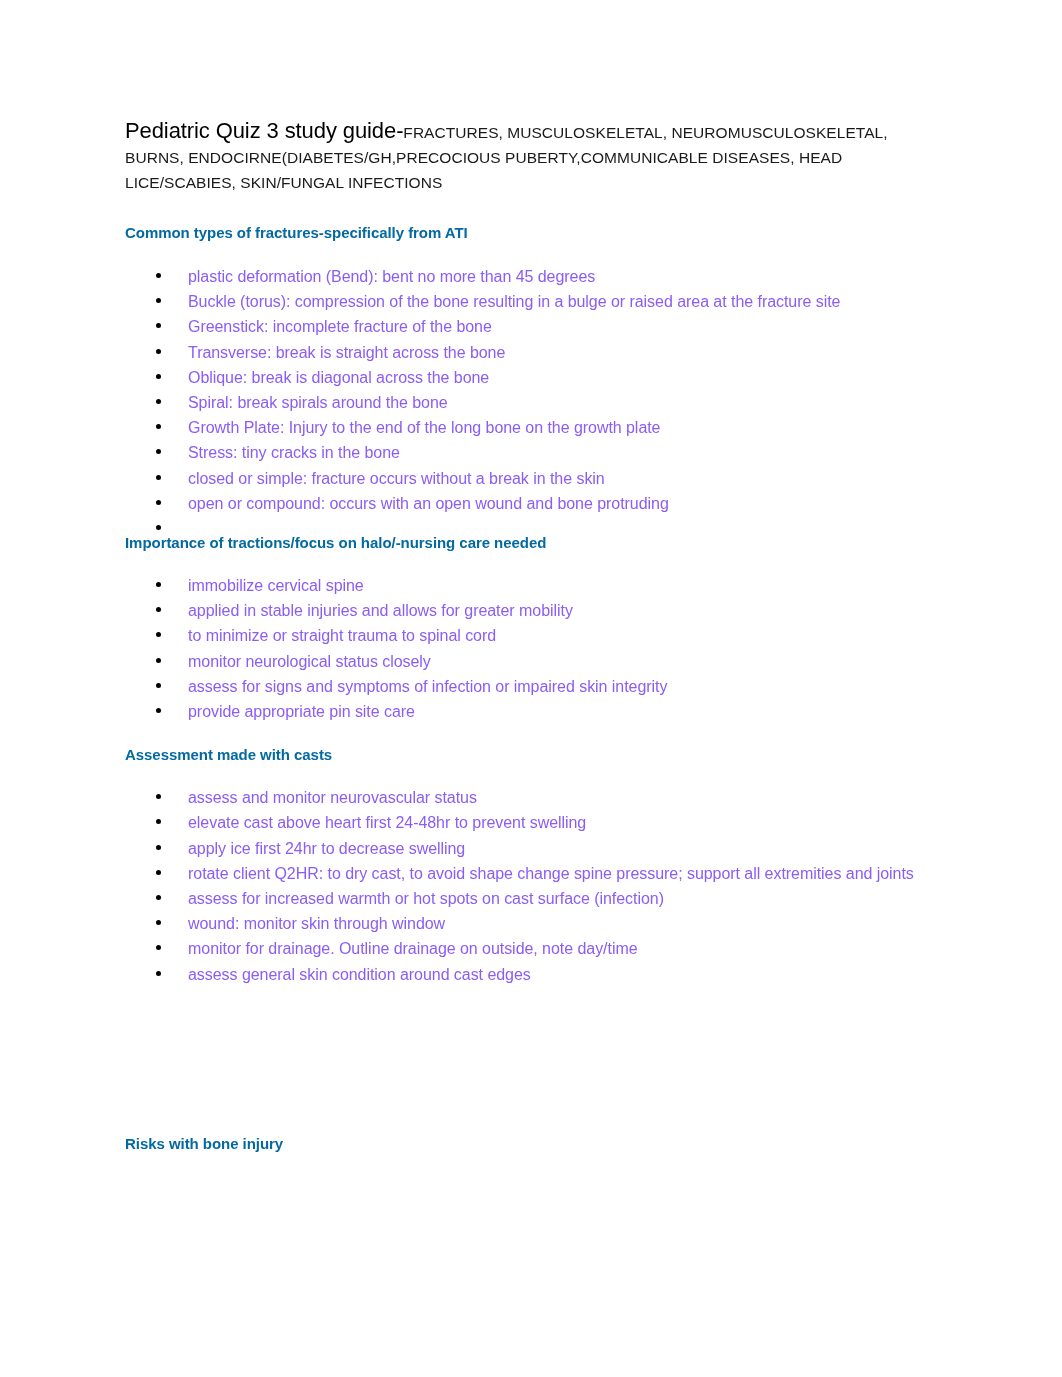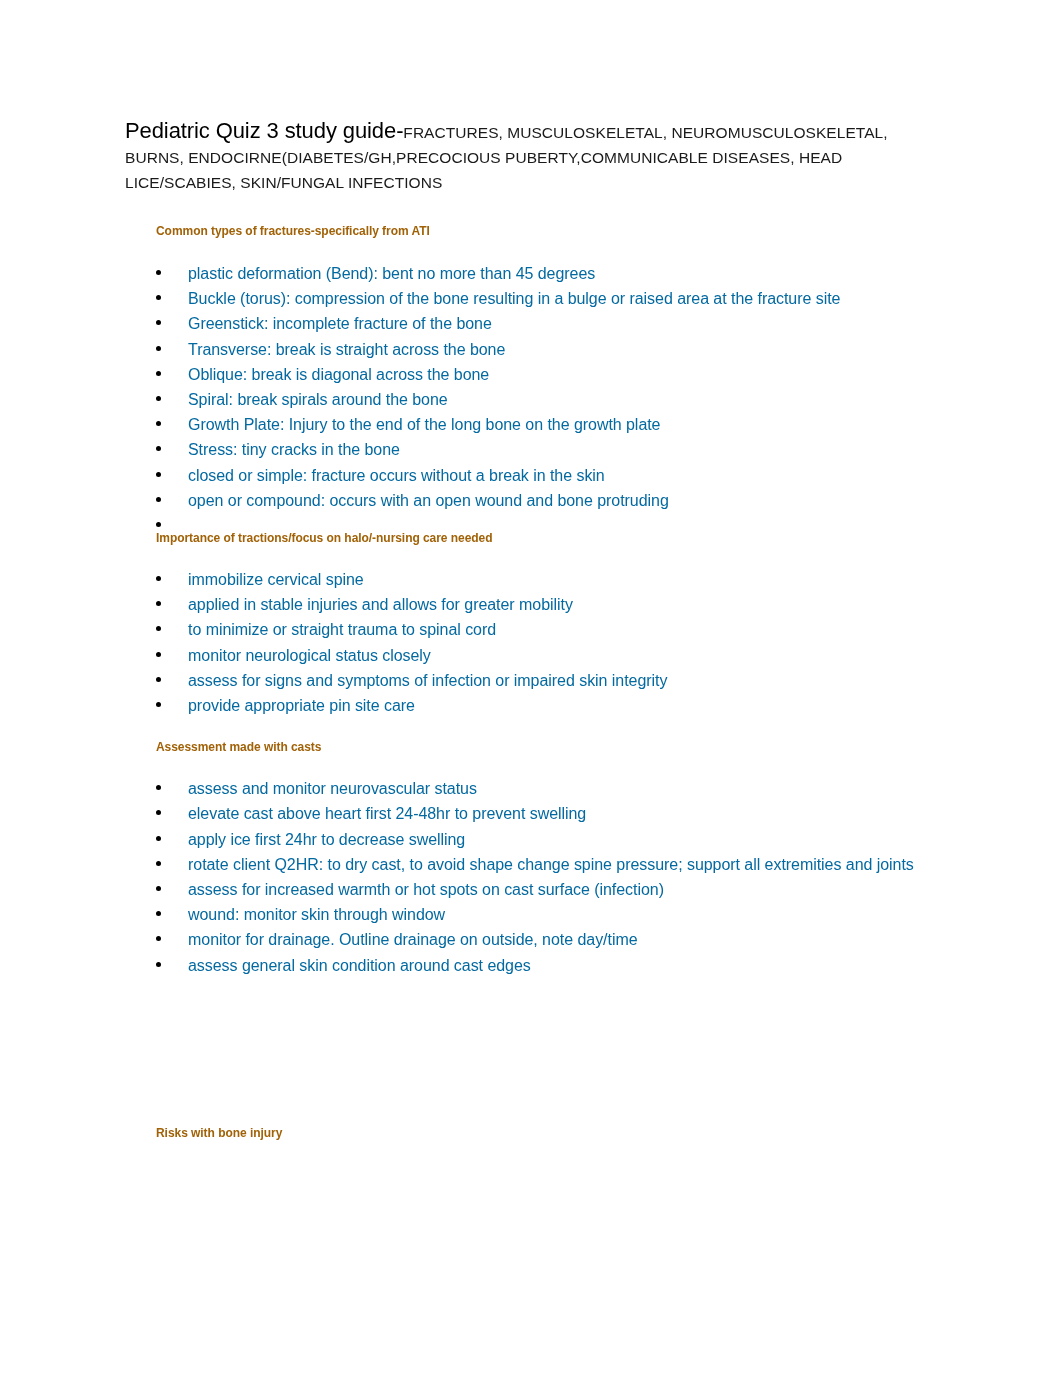--- a/index.html
+++ b/index.html
@@ -39,39 +39,38 @@
   }
   .doc-title-sub {
     font-size: 15.5px;
     font-weight: 400;
     color: #1a1a1a;
     letter-spacing: 0.05px;
   }
 
   
   .section-heading {
-    font-size: 12px;
+    font-size: 15px;
     font-weight: bold;
-    color: #a16207;
+    color: #0369a1;
     letter-spacing: -0.05px;
-    margin-left: 31px;
   }
 
   
   ul.bullets {
     list-style: none;
     margin: 0;
     padding: 0;
   }
   ul.bullets > li {
     position: relative;
     padding-left: 63px;
     font-size: 16px;
     line-height: 25.2px;
-    color: #0369a1;
+    color: #8b5cf6;
     letter-spacing: -0.05px;
   }
   ul.bullets > li .bullet-dot {
     position: absolute;
     left: 31px;
     top: 9px;
     width: 5px;
     height: 5px;
     background: #000000;
     border-radius: 50%;

